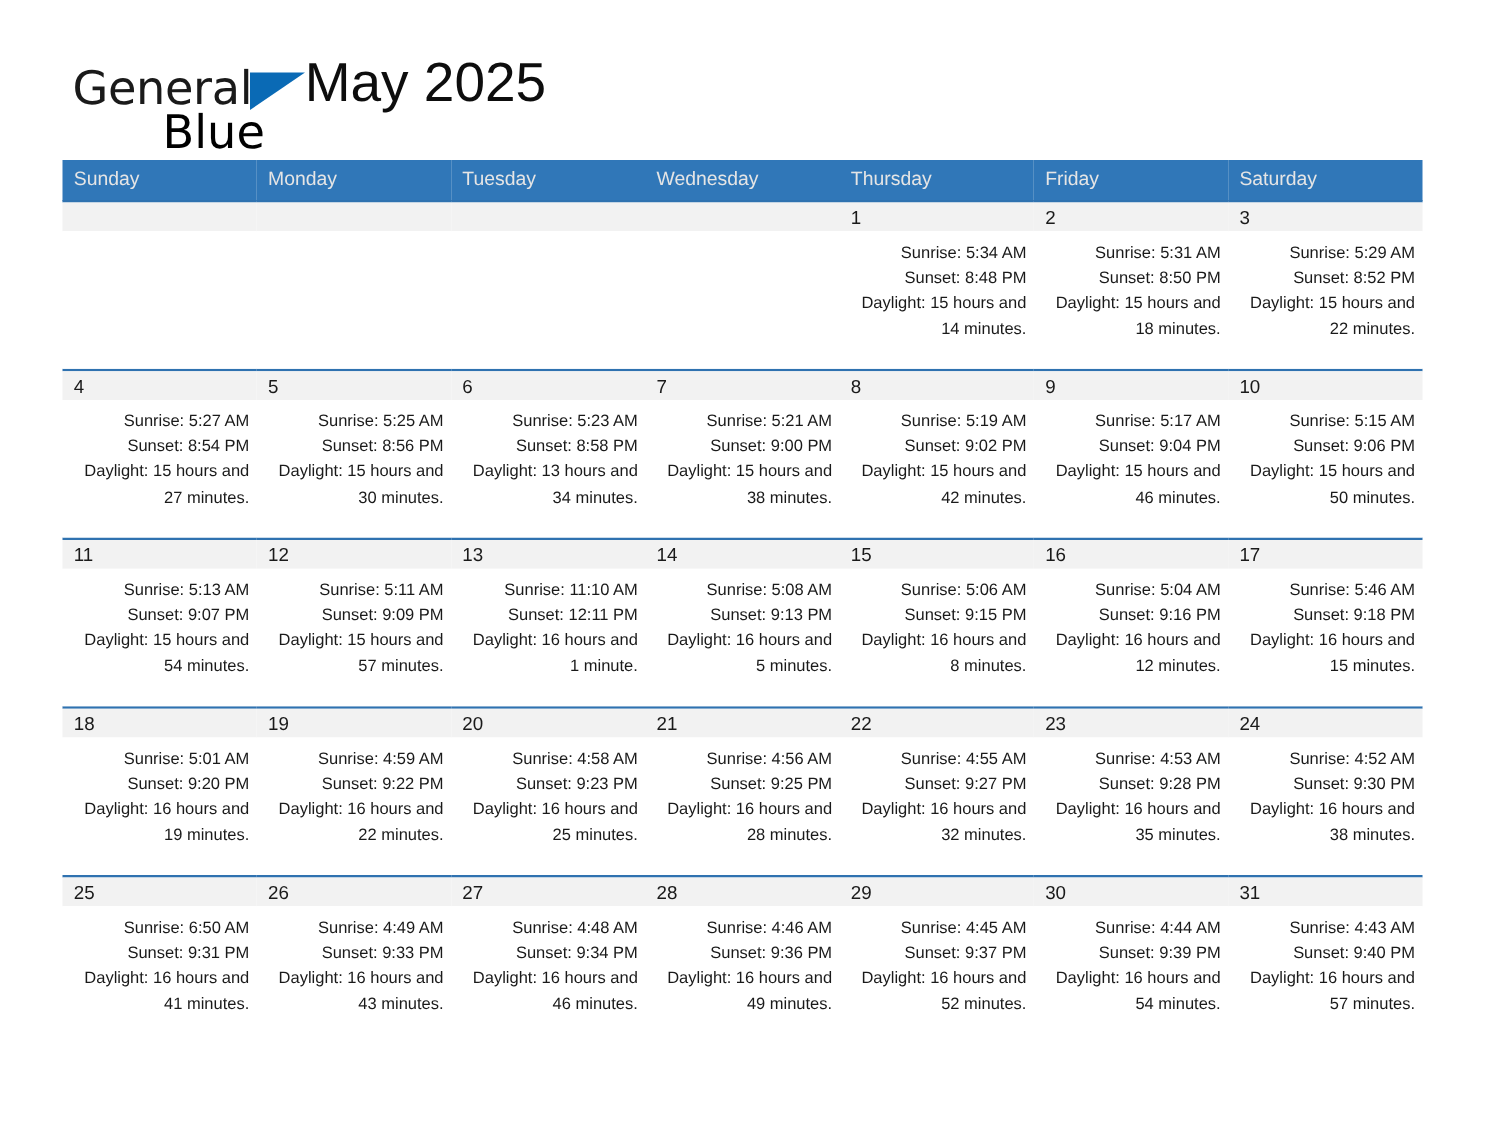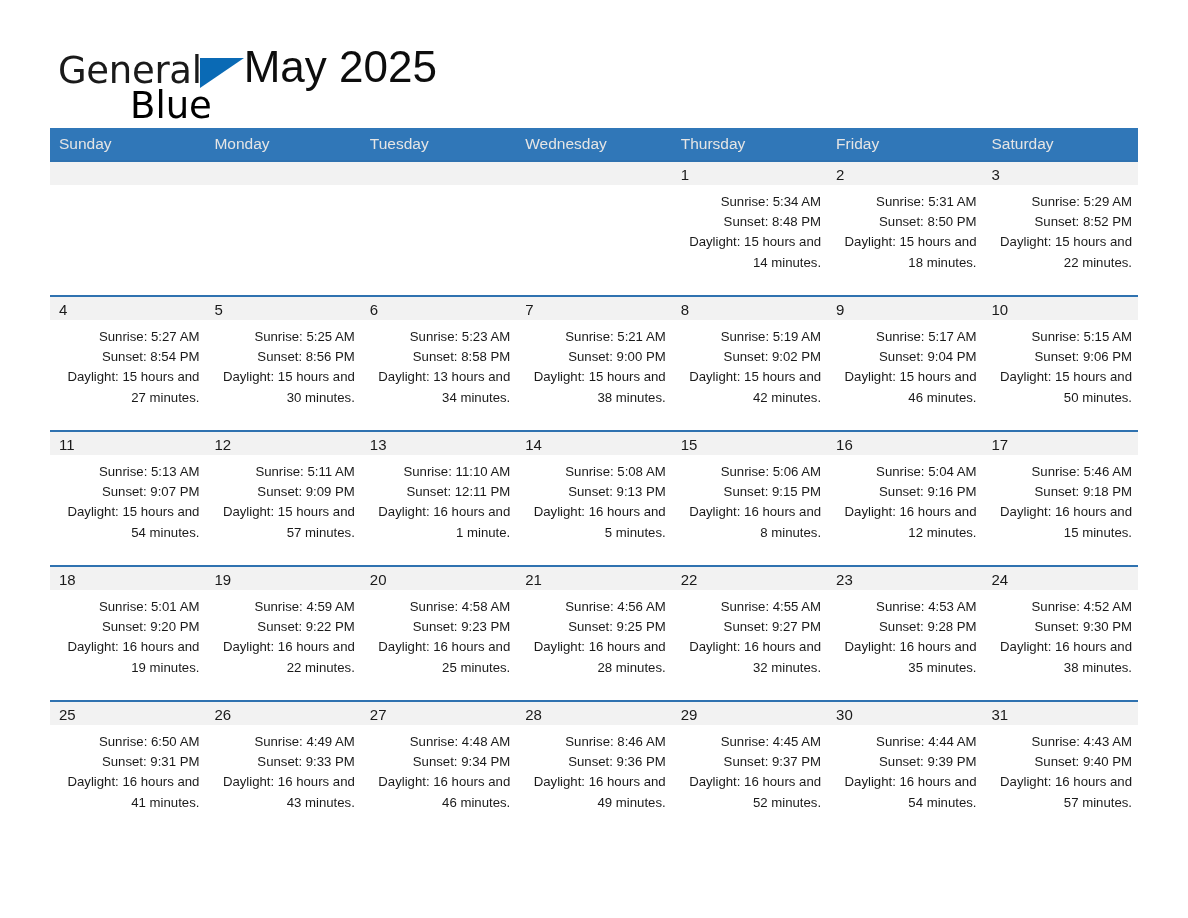--- a/index.html
+++ b/index.html
@@ -470,21 +470,21 @@
                 <div>Sunrise: 4:48 AM</div>
                 <div>Sunset: 9:34 PM</div>
                 <div class="wrap-line">Daylight: 16 hours and 46 minutes.</div>
               </div>
             </div>
           </td>
           <td>
             <div class="cell">
               <div class="daynum-band">28</div>
               <div class="cell-body">
-                <div>Sunrise: 8:46 AM</div>
+                <div>Sunrise: 4:46 AM</div>
                 <div>Sunset: 9:36 PM</div>
                 <div class="wrap-line">Daylight: 16 hours and 49 minutes.</div>
               </div>
             </div>
           </td>
           <td>
             <div class="cell">
               <div class="daynum-band">29</div>
               <div class="cell-body">
                 <div>Sunrise: 4:45 AM</div>

